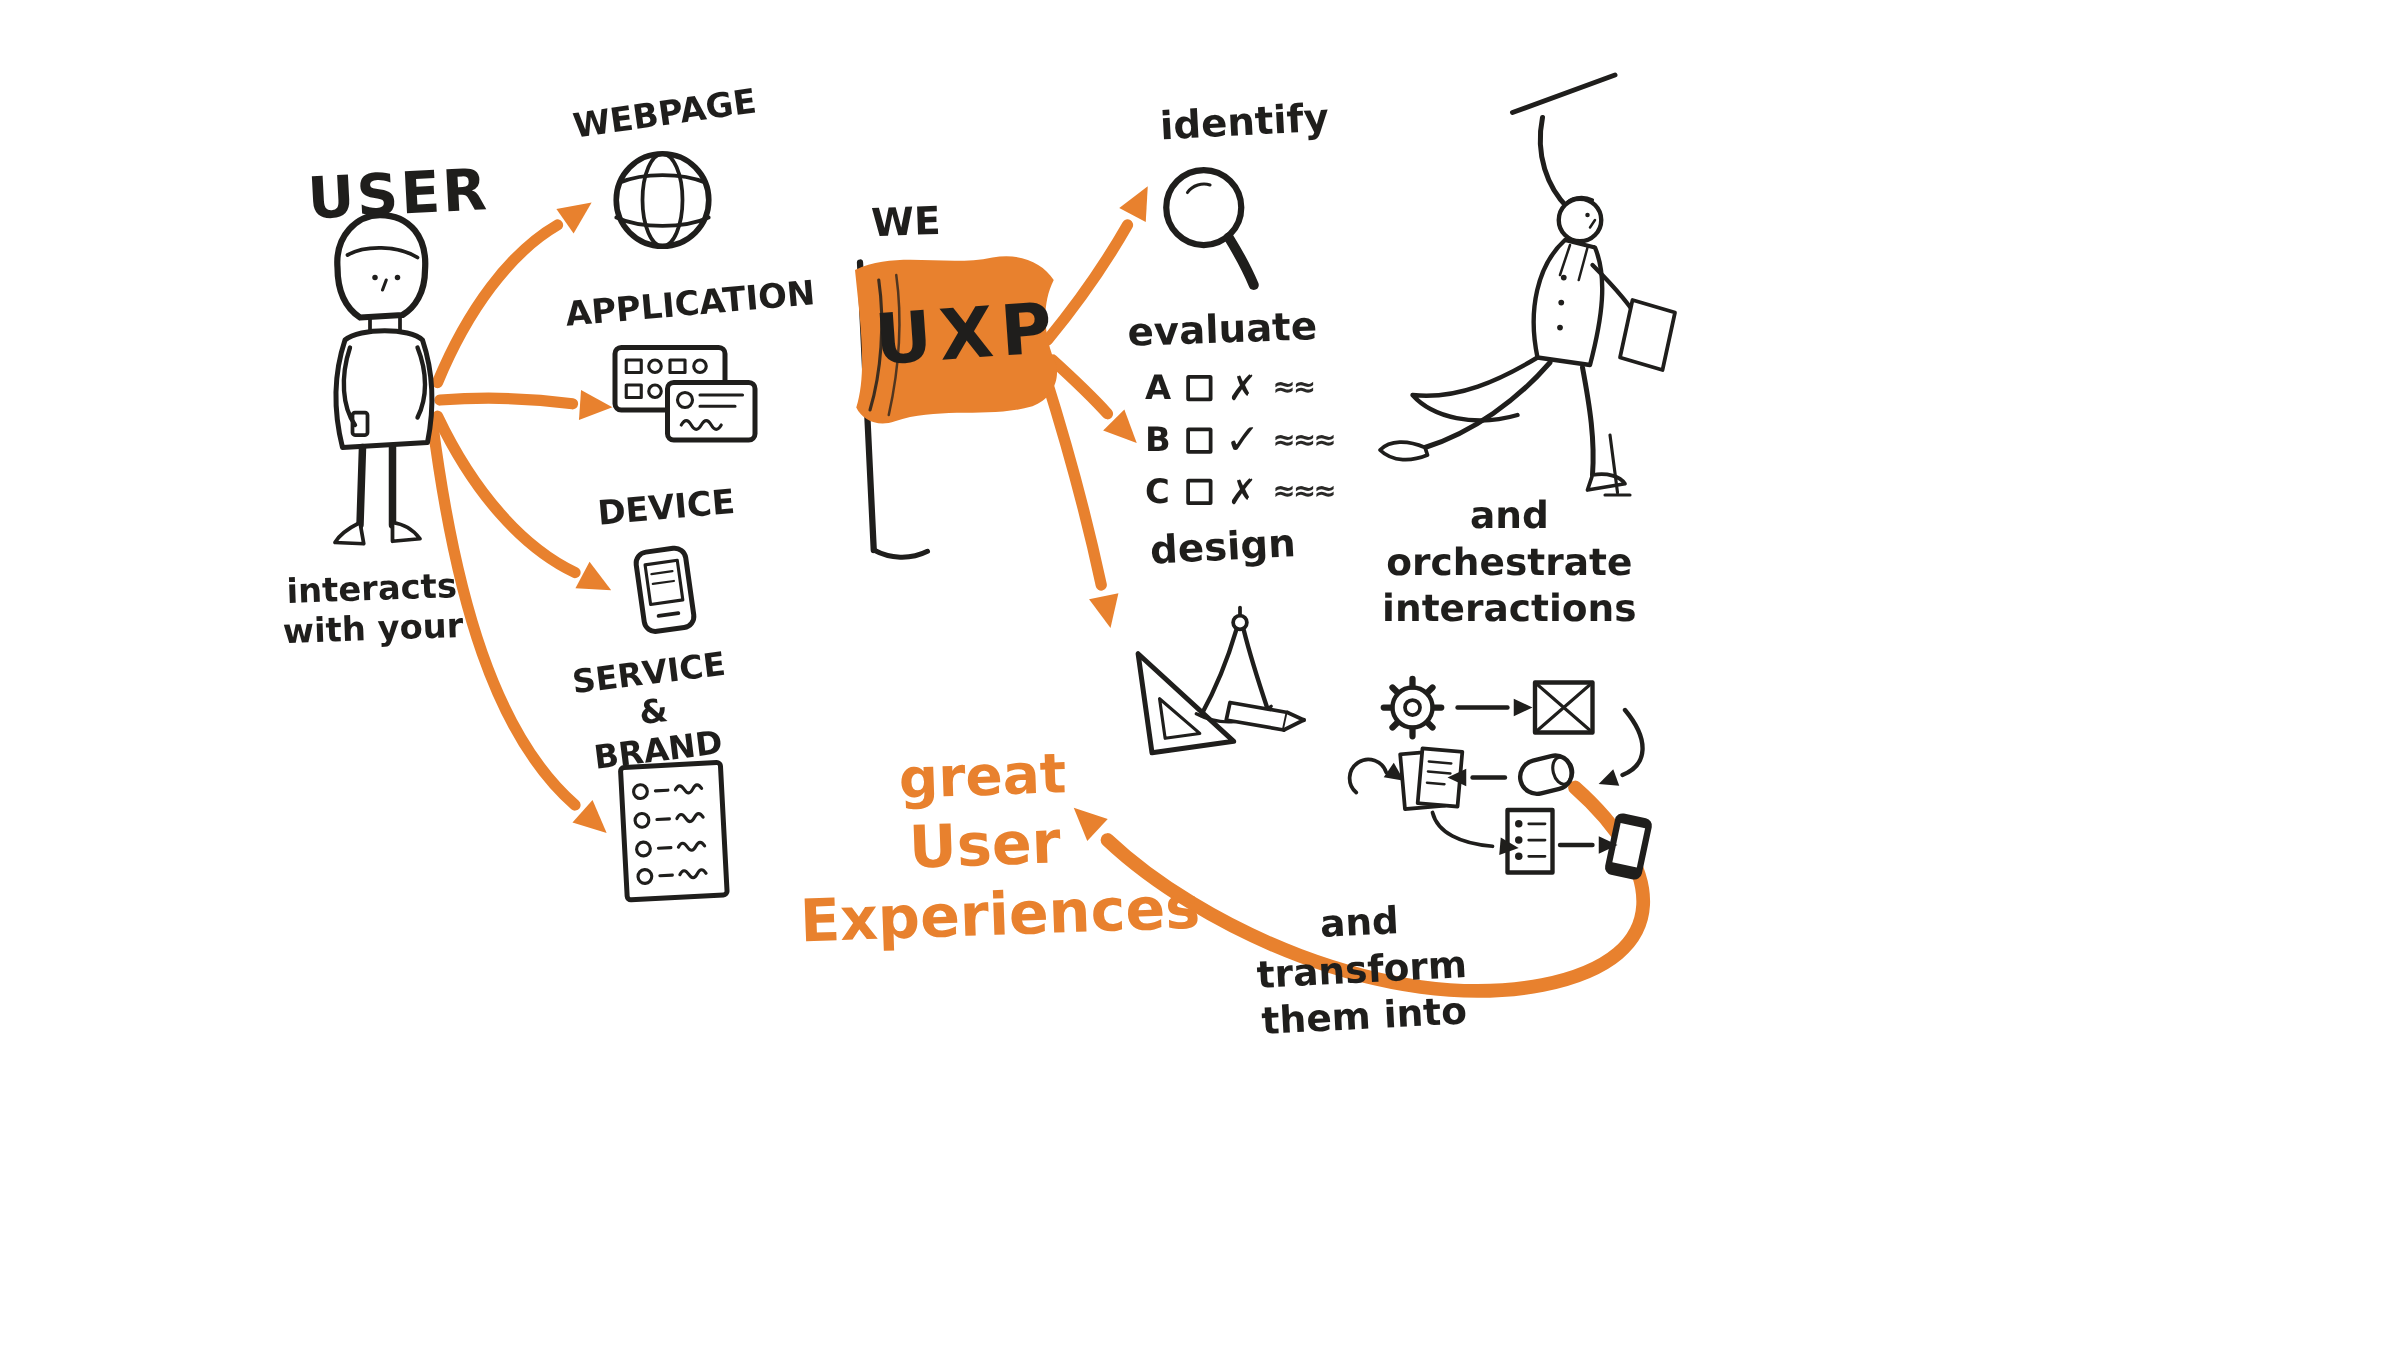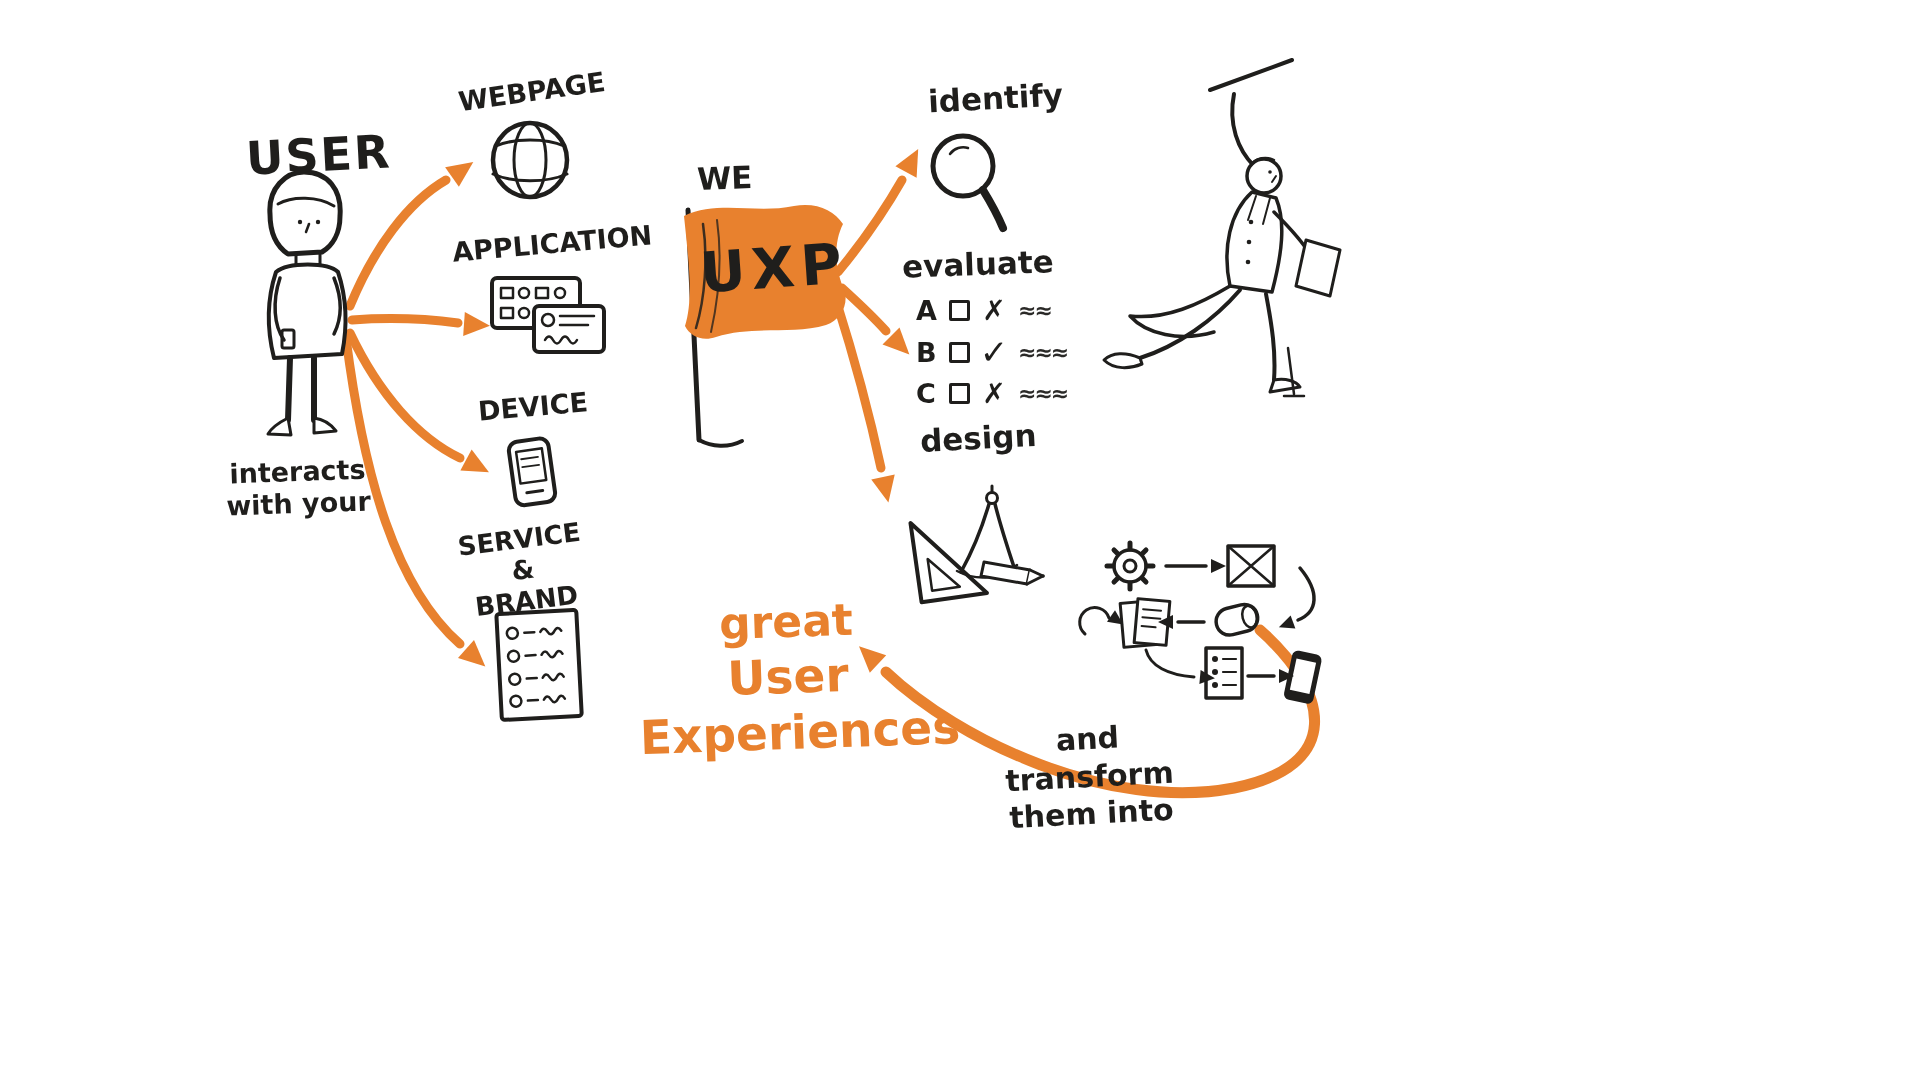--- a/index.html
+++ b/index.html
@@ -292,20 +292,25 @@
     <div class="eval-row">
       <span class="eval-opt">C</span>
       <span class="chk"></span>
       <span class="eval-mark">✗</span>
       <span class="eval-scribble">≈≈≈</span>
     </div>
   </div>
 
   <div class="txt" style="left:920px;top:420px;font-size:31px;transform:rotate(-3deg);">design</div>
 
+  <div class="txt center" style="left:1100px;top:394px;width:215px;font-size:30px;line-height:1.25;">
+    <div>and</div>
+    <div>orchestrate</div>
+    <div>interactions</div>
+  </div>
 
   <div class="txt center" style="left:982px;top:720px;width:215px;font-size:30px;line-height:1.25;transform:rotate(-3deg);">
     <div>and transform</div>
     <div>them into</div>
   </div>
 
   <div class="txt center orange great" style="left:638px;top:596px;width:300px;transform:rotate(-2deg);">
     <div class="l1">great</div>
     <div class="l2">User</div>
     <div class="l3">Experiences</div>

